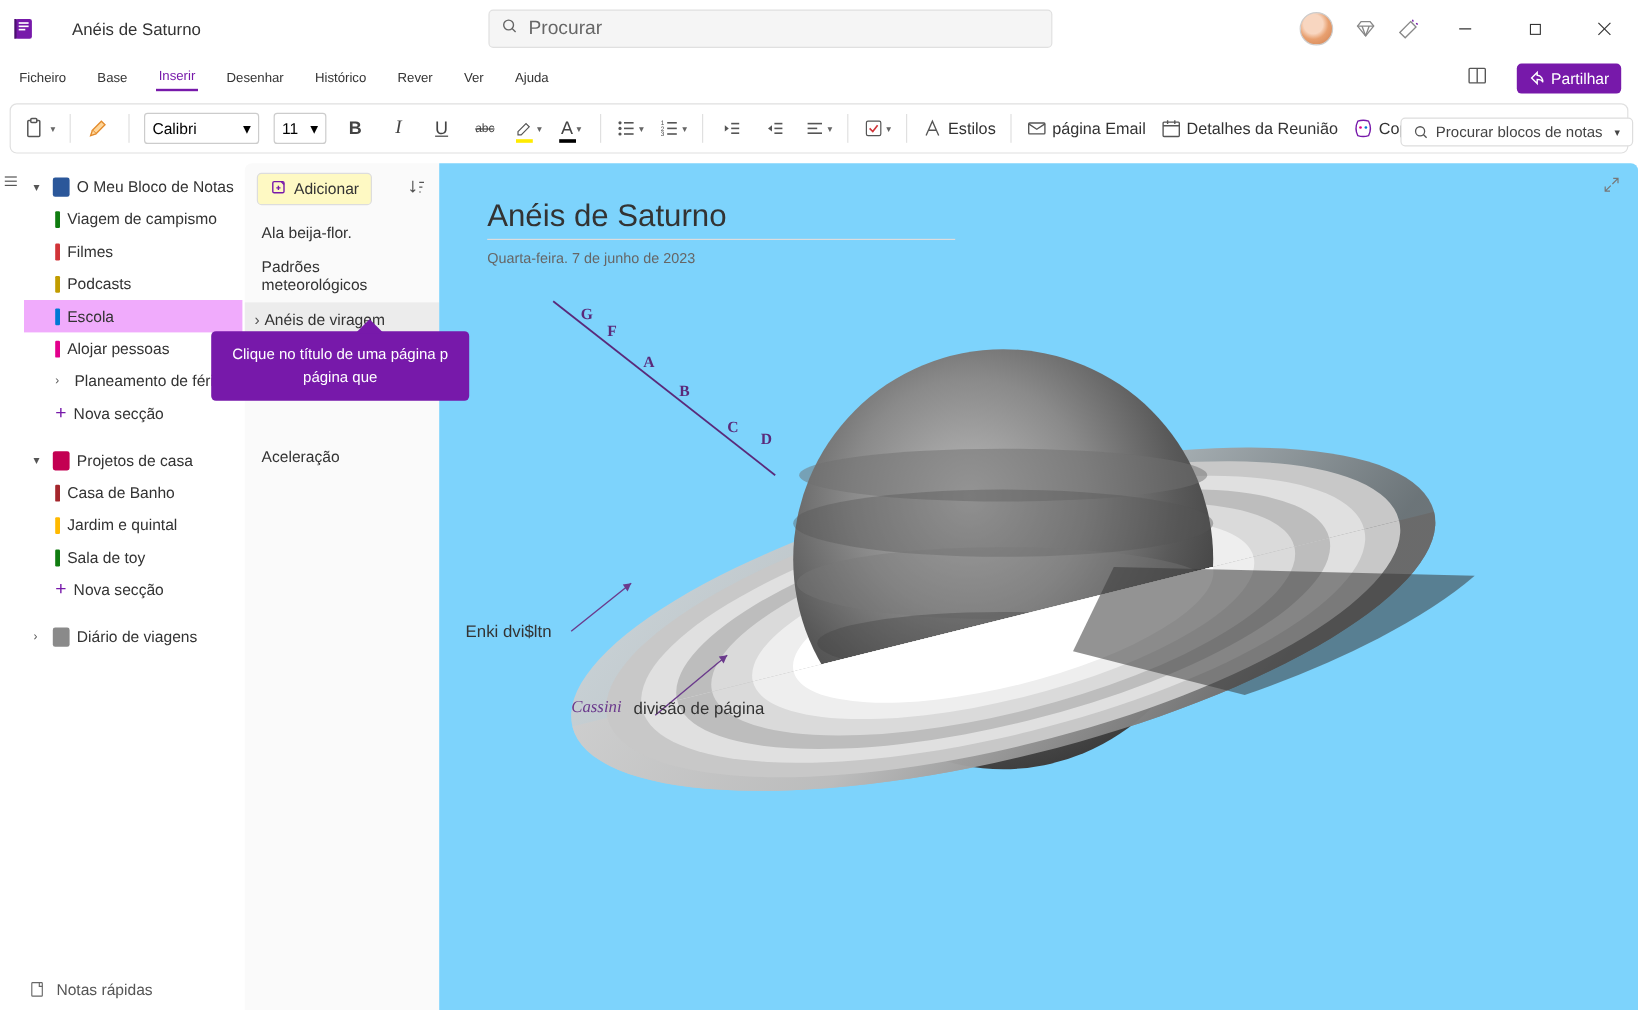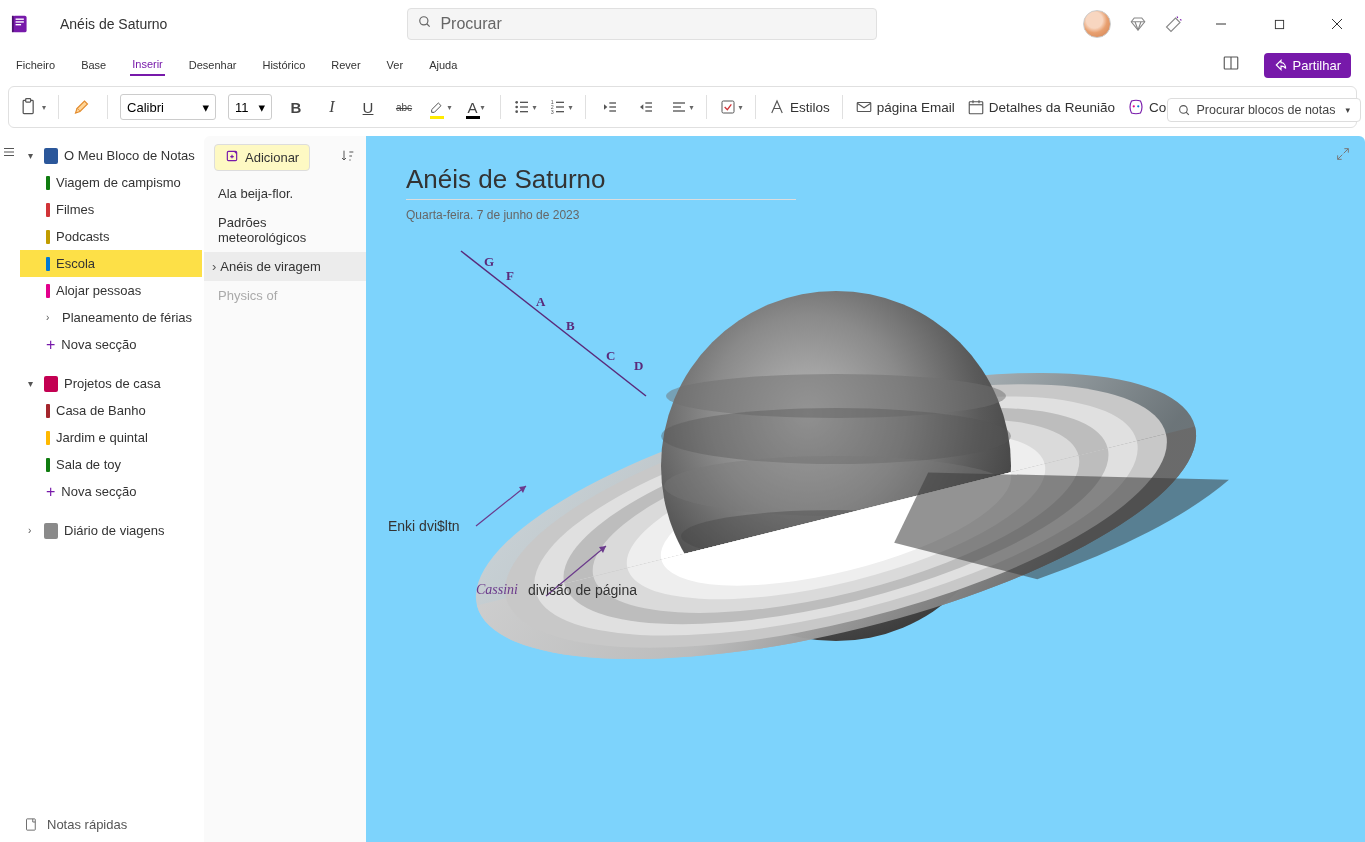--- a/index.html
+++ b/index.html
@@ -42,21 +42,21 @@
 .tlabel { font-size: 13.5px; color: #333; margin-left: 4px; }
 .copilot-ico svg { width: 18px; height: 18px; }
 
 
 .body { display: flex; height: calc(842px - 48px - 34px - 54px); }
 .navhandle { width: 18px; padding-top: 8px; text-align: center; color: #555; }
 
 
 .nbtree { width: 186px; padding: 6px 2px; font-size: 13px; }
 .nb-item { display: flex; align-items: center; height: 27px; padding-left: 8px; gap: 6px; cursor: pointer; }
-.nb-item.selected { background: #fde047; }
+.nb-item.selected { background: #f0abfc; }
 .nb-item .chev { width: 10px; font-size: 10px; color: #555; }
 .nb-item .nbico { width: 14px; height: 16px; border-radius: 2px; }
 .nb-item .secbar { width: 4px; height: 14px; border-radius: 1px; }
 .nb-item .plus { color: #7719aa; font-size: 16px; font-weight: 300; }
 .nb-item .lbl { color: #333; }
 .nb-indent { padding-left: 26px; }
 
 
 .pagelist { width: 162px; background: #fafafa; border-radius: 6px 0 0 0; padding: 8px 0; font-size: 13px; position: relative; }
 .pl-header { display: flex; align-items: center; justify-content: space-between; padding: 0 10px 8px 10px; }
@@ -391,21 +391,24 @@
         <svg width="16" height="16" viewBox="0 0 24 24" fill="none" stroke="#555" stroke-width="1.5">
             <path d="M6 4 L6 18 M3 15 L6 18 L9 15 M14 6 L20 6 M14 12 L18 12 M14 18 L16 18"></path>
           </svg>
       </span>
     </div>
     <div class="pl-item">Ala beija-flor.</div>
     <div class="pl-item">Padrões meteorológicos</div>
     <div class="pl-item sel">Anéis de viragem</div>
     <div class="pl-item faded">Physics of</div>
     <div style="height:56px"></div>
-
+    <div class="pl-item">Aceleração</div>
+
+    <div class="tooltip">Clique no título de uma página p
+página que</div>
   </div>
 
   <div class="canvas" style="position:relative">
     <div class="search-nb">
       <svg width="13" height="13" viewBox="0 0 24 24" fill="none" stroke="#555" stroke-width="2">
           <circle cx="10" cy="10" r="7"></circle>
           <line x1="20" y1="20" x2="15" y2="15"></line>
         </svg>
       <span>Procurar blocos de notas</span>
       <span style="font-size:9px;margin-left:4px">▾</span>

